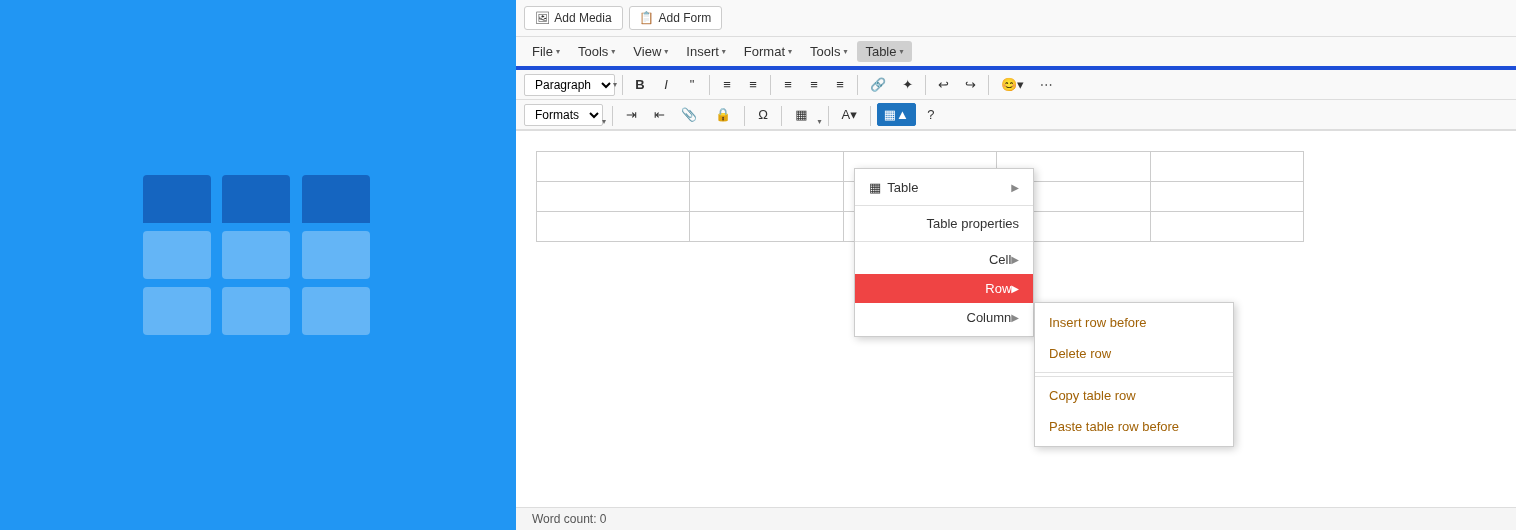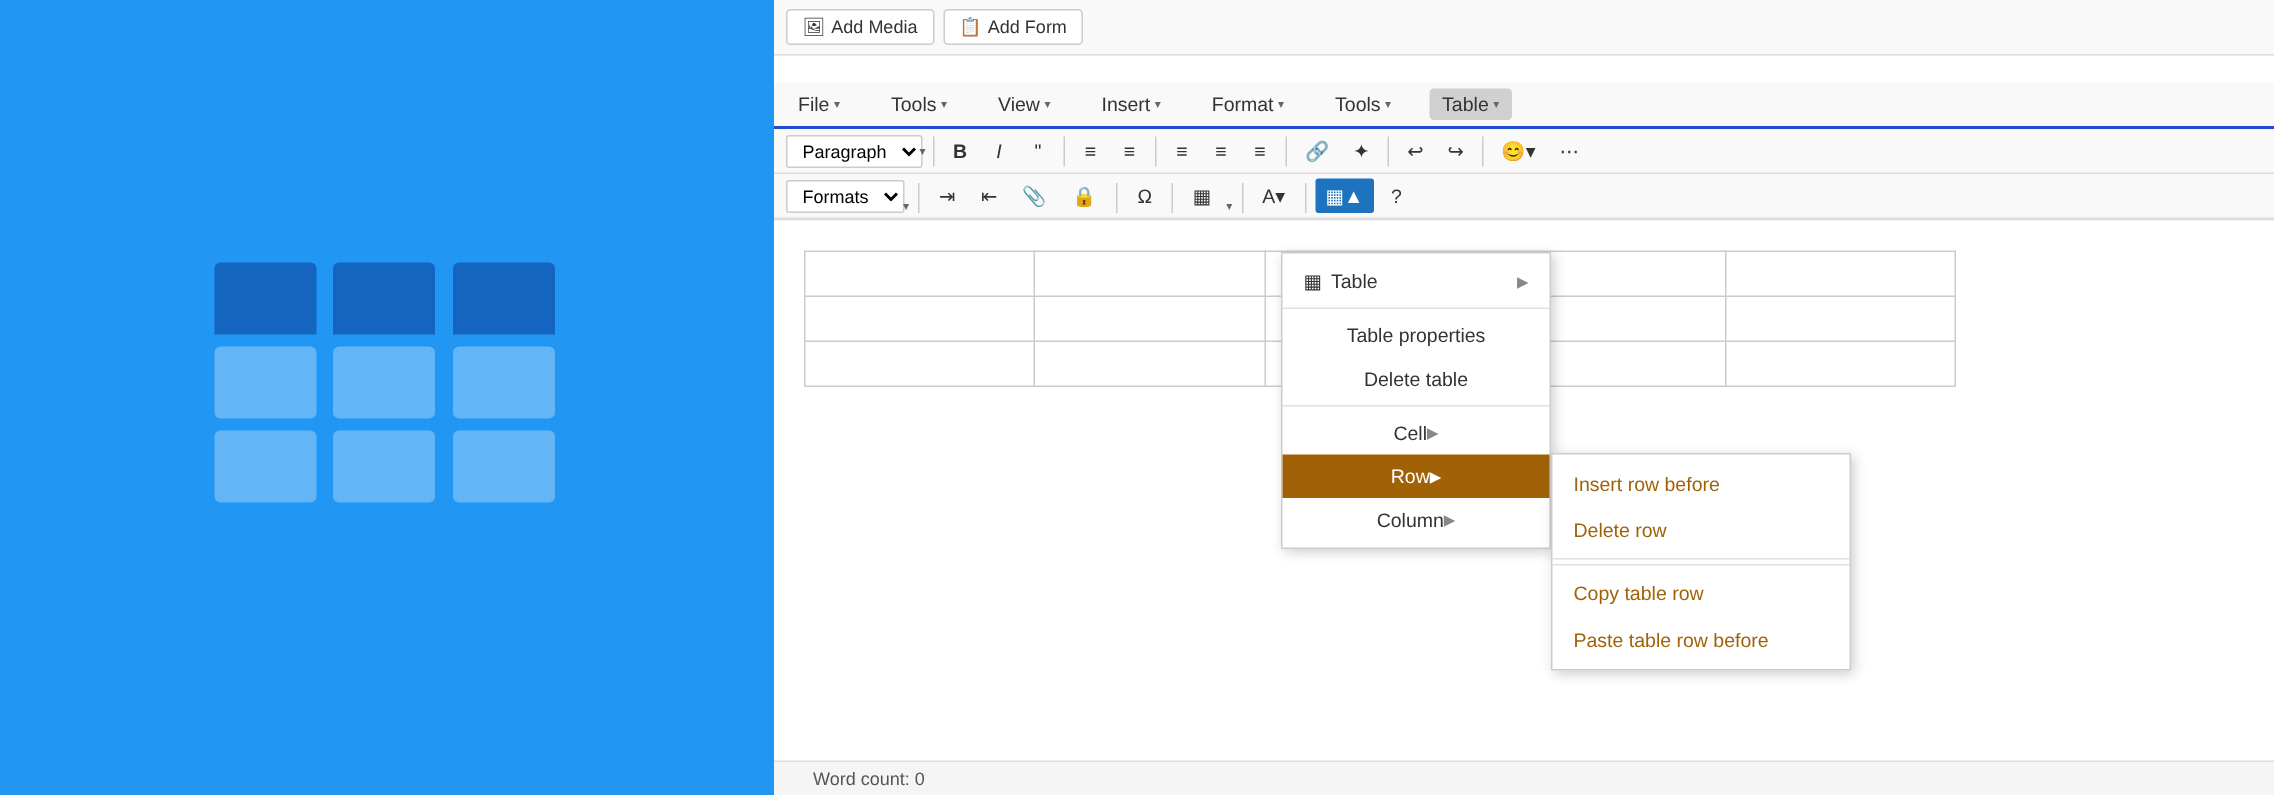--- a/index.html
+++ b/index.html
@@ -77,24 +77,23 @@
       cursor: pointer;
       font-size: 12px;
       color: #333;
     }
 
     
     .menubar {
       display: flex;
       align-items: center;
       padding: 4px 8px;
-      border-bottom: 2px solid #1d4ed8;
-      gap: 18px;
+      border-bottom: 4px solid #1d4ed8;
+      gap: 2px;
       background: #f9f9f9;
-      margin-top: 18px;
     }
 
     .menu-item {
       padding: 3px 8px;
       cursor: pointer;
       border-radius: 3px;
       color: #333;
       font-size: 13px;
       display: flex;
       align-items: center;
@@ -182,21 +181,21 @@
       min-width: 80px;
       height: 30px;
     }
 
     
     .word-count-bar {
       position: absolute;
       bottom: 0;
       left: 516px;
       width: 1000px;
-      padding: 4px 26px;
+      padding: 4px 16px;
       background: #f5f5f5;
       border-top: 1px solid #ddd;
       font-size: 12px;
       color: #555;
     }
 
     
     .dropdown-overlay {
       position: absolute;
       top: 0; left: 0;
@@ -215,26 +214,26 @@
       box-shadow: 2px 2px 8px rgba(0,0,0,0.2);
       z-index: 100;
       padding: 4px 0;
     }
 
     .ctx-item {
       padding: 7px 14px;
       cursor: pointer;
       display: flex;
       align-items: center;
-      justify-content: center;
+      justify-content: flex-end;
       font-size: 13px;
       color: #333;
     }
 
-    .ctx-item.highlighted { background: #a16207; color: #fff; }
+    .ctx-item.highlighted { background: #ef4444; color: #fff; }
 
     .ctx-separator {
       height: 1px;
       background: #e0e0e0;
       margin: 3px 0;
     }
 
     .ctx-arrow { font-size: 10px; color: #888; }
     .ctx-item.highlighted .ctx-arrow { color: #fff; }
 
@@ -432,23 +431,20 @@
       <span>▦</span>
       <span>Table</span>
       <span class="ctx-arrow" style="margin-left:auto">▶</span>
     </div>
 
     <div class="ctx-separator"></div>
 
     <div class="ctx-item">
       <span>Table properties</span>
     </div>
-    <div class="ctx-item">
-      <span>Delete table</span>
-    </div>
 
     <div class="ctx-separator"></div>
 
     <div class="ctx-item">
       <span>Cell</span>
       <span class="ctx-arrow">▶</span>
     </div>
     <div class="ctx-item highlighted">
       <span>Row</span>
       <span class="ctx-arrow">▶</span>

